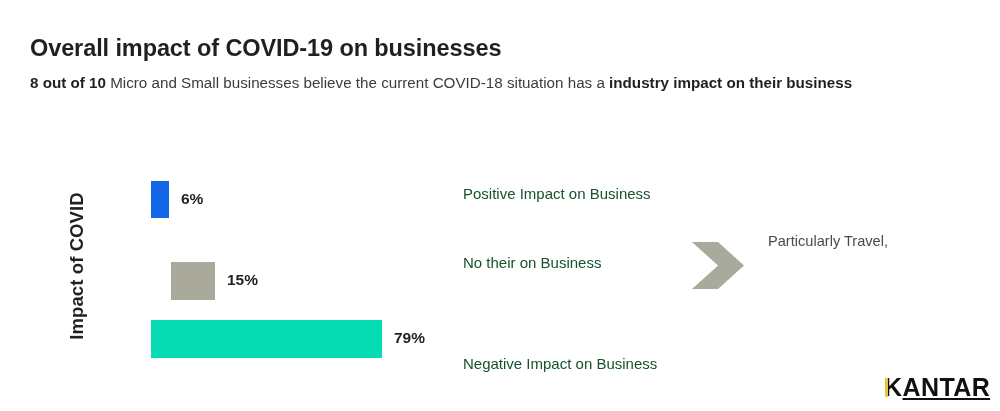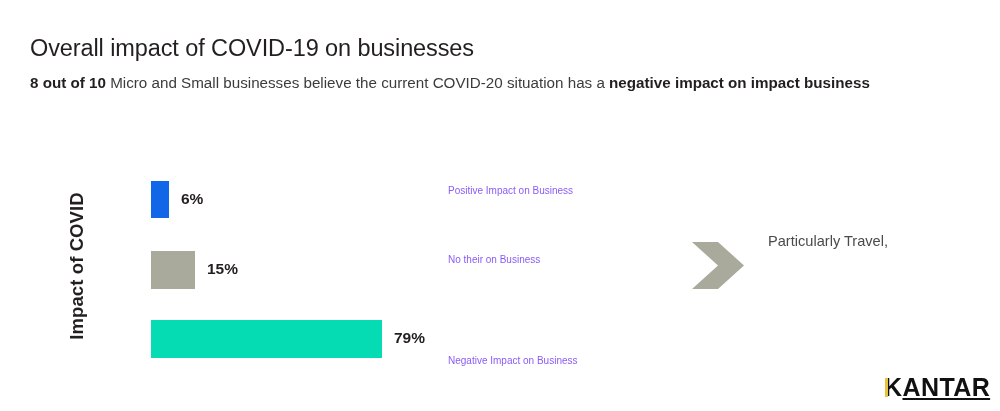--- a/index.html
+++ b/index.html
@@ -18,21 +18,21 @@
     background: #ffffff;
     overflow: hidden;
   }
 
   
   #title {
     position: absolute;
     left: 30px;
     top: 35px;
     font-size: 23.5px;
-    font-weight: normal;
+    font-weight: bold;
     color: #231f20;
     letter-spacing: -0.1px;
     white-space: nowrap;
   }
   #subtitle {
     position: absolute;
     left: 30px;
     top: 72px;
     width: 950px;
     font-size: 15.2px;
@@ -94,23 +94,23 @@
   }
   .bar-value {
     position: absolute;
     font-size: 15.5px;
     font-weight: bold;
     color: #231f20;
     white-space: nowrap;
   }
   .legend-label {
     position: absolute;
-    left: 448px;
-    font-size: 10px;
-    color: #8b5cf6;
+    left: 463px;
+    font-size: 15px;
+    color: #14532d;
     white-space: nowrap;
   }
 
   
   #arrow-icon {
     position: absolute;
     left: 692px;
     top: 242px;
     width: 52px;
     height: 47px;
@@ -159,34 +159,34 @@
     line-height: 26px;
     text-decoration: underline;
   }
 </style>
 </head>
 <body>
 
 <div id="slide">
 
   <div id="title">Overall impact of COVID-19 on businesses</div>
-  <div id="subtitle"><span class="b">8 out of 10</span><span> Micro and Small businesses believe the current COVID-20 situation has a </span><span class="b">negative impact on impact business</span></div>
+  <div id="subtitle"><span class="b">8 out of 10</span><span> Micro and Small businesses believe the current COVID-18 situation has a </span><span class="b">industry impact on their business</span></div>
 
   <div id="chart">
 
     <div id="y-axis-wrap">
       <div id="y-axis-label">Impact of COVID</div>
     </div>
 
     <div id="bars">
         <div class="bar-row" style="top: 181px; height: 37px; width: 138px;">
           <div class="bar" title="Positive Impact on Business 6%" style="width: 18px; height: 37px; background: rgb(17, 103, 232);"></div>
           <div class="bar-value" style="left: 30px; top: 9px;">6%</div>
         </div>
-        <div class="bar-row" style="top: 251px; height: 38px; width: 164px;">
+        <div class="bar-row" style="top: 262px; height: 38px; width: 164px; margin-left: 20px;">
           <div class="bar" title="No impact on Business 15%" style="width: 44px; height: 38px; background: rgb(170, 170, 156);"></div>
           <div class="bar-value" style="left: 56px; top: 9px;">15%</div>
         </div>
         <div class="bar-row" style="top: 320px; height: 38px; width: 351px;">
           <div class="bar" title="Negative Impact on Business 79%" style="width: 231px; height: 38px; background: rgb(5, 220, 180);"></div>
           <div class="bar-value" style="left: 243px; top: 9px;">79%</div>
         </div>
       </div>
     <div id="legend">
         <div class="legend-label" style="top: 185px;">Positive Impact on Business</div>

